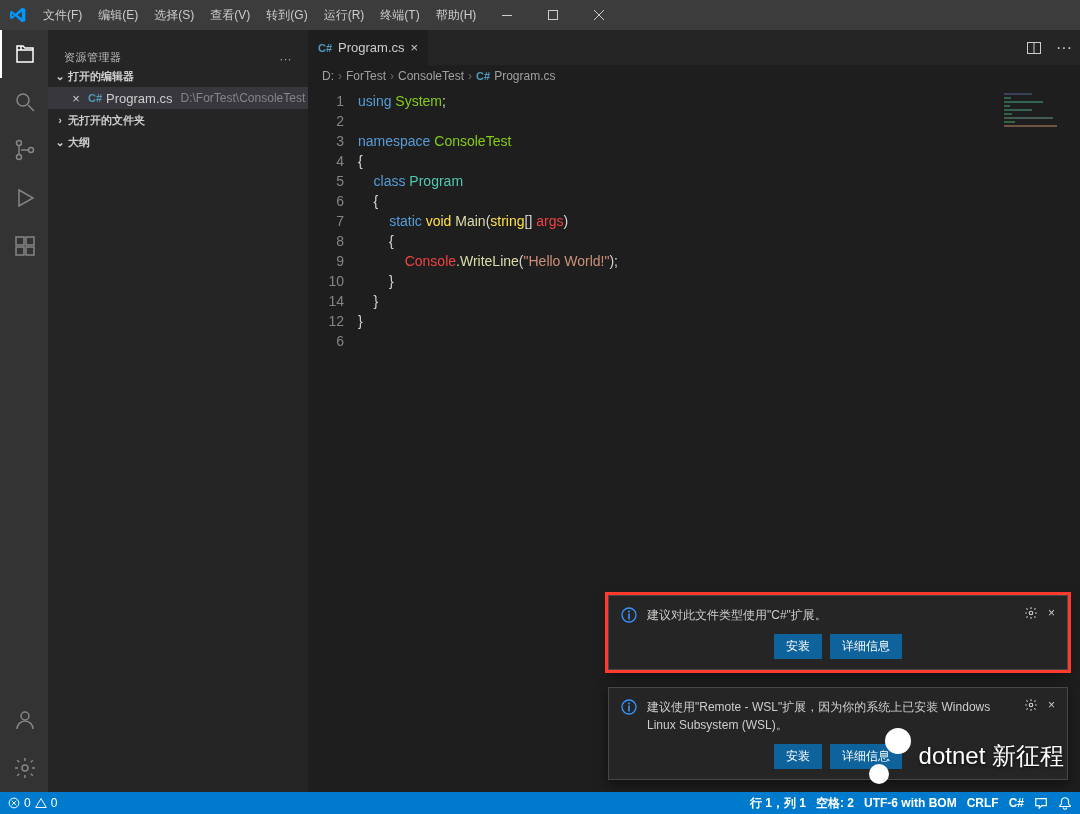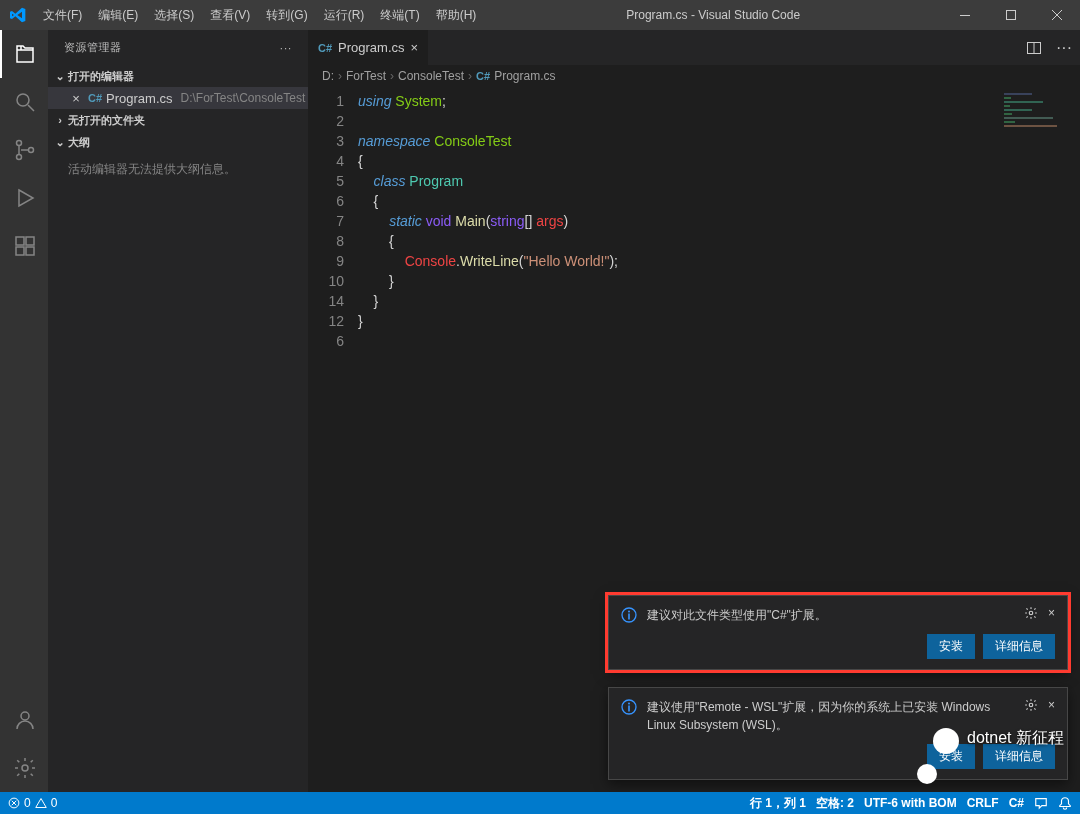--- a/index.html
+++ b/index.html
@@ -19,21 +19,21 @@
 
 
 .activitybar { width: 48px; background: #333333; display: flex; flex-direction: column; align-items: center; }
 .activitybar .top, .activitybar .bottom { display:flex; flex-direction:column; }
 .activitybar .bottom { margin-top: auto; }
 .activity-item { width: 48px; height: 48px; display:flex; align-items:center; justify-content:center; cursor:pointer; color:#858585; border-left: 2px solid transparent; }
 .activity-item.active { color:#ffffff; border-left-color:#ffffff; }
 
 
 .sidebar { width: 260px; background: #252526; display:flex; flex-direction:column; font-size:11px; }
-.sidebar-header { height: 35px; display:flex; align-items:center; padding: 0 16px; text-transform: uppercase; color:#bbbbbb; font-size:11px; letter-spacing: 0.5px; }
+.sidebar-header { height: 35px; display:flex; align-items:flex-end; padding: 0 16px; text-transform: uppercase; color:#bbbbbb; font-size:11px; letter-spacing: 0.5px; }
 .sidebar-header .actions { margin-left:auto; display:flex; gap:8px; }
 .sidebar-section-hdr { height: 22px; display:flex; align-items:center; padding: 0 4px; font-size:11px; font-weight:700; color:#cccccc; cursor:pointer; }
 .sidebar-section-hdr .chev { width:16px; text-align:center; }
 .sidebar-item { height: 22px; display:flex; align-items:center; padding-left: 20px; font-size:13px; cursor:pointer; gap:4px; }
 .sidebar-item.active { background:#37373d; }
 .sidebar-item .close { width:16px; text-align:center; }
 .sidebar-item .path { color:#858585; margin-left:4px; font-size:12px; }
 .sidebar-msg { padding: 8px 20px; color:#858585; font-size:12px; }
 
 
@@ -41,49 +41,49 @@
 .tabs { height:35px; background:#252526; display:flex; align-items:stretch; }
 .tab { display:flex; align-items:center; padding: 0 10px; background:#1e1e1e; border-right:1px solid #252526; gap:6px; font-size:13px; cursor:pointer; min-width:120px; }
 .tab .close { color:#cccccc; cursor:pointer; }
 .tabs-actions { margin-left:auto; display:flex; align-items:center; padding:0 8px; gap:14px; color:#cccccc; }
 .breadcrumbs { height:22px; display:flex; align-items:center; padding: 0 14px; font-size:12px; color:#a0a0a0; gap:4px; background:#1e1e1e; border-bottom: 1px solid #1e1e1e;}
 .breadcrumbs .sep { color:#666; }
 
 .code-area { flex:1; display:flex; font-family: Consolas, "Courier New", monospace; font-size:14px; line-height:20px; position:relative; }
 .gutter { width:50px; text-align:right; padding-right:14px; color:#858585; user-select:none; padding-top:4px;}
 .code { flex:1; padding-top:4px; white-space:pre; color:#d4d4d4; }
-.tk-kw { color:#569cd6;font-style:italic; }
+.tk-kw { color:#569cd6; }
 .tk-ns { color:#84cc16; }
 .tk-cls { color:#4ec9b0; }
 .tk-fn { color:#dcdcaa; }
 .tk-str { color:#ce9178; }
-.tk-type { color:#8b5cf6; }
+.tk-type { color:#fde047; }
 .tk-var { color:#ef4444; }
 
 .minimap { position:absolute; top:4px; right:6px; width:70px; height:60px; opacity:0.5; }
 .minimap div { height:2px; margin:2px 0; background:#4a6; }
 
 
 .notification { position:absolute; right:12px; background:#252526; border:1px solid #474747; box-shadow:0 4px 12px rgba(0,0,0,0.5); width:460px; font-size:12px; }
 .notification.highlight { outline:3px solid #ff3b30; }
 .notif-body { padding:10px 12px; display:flex; gap:10px; }
 .notif-body .info-icon { color:#3794ff; flex-shrink:0; margin-top:1px; }
 .notif-body .msg { flex:1; color:#cccccc; line-height:1.5; }
 .notif-body .ctrl { display:flex; gap:10px; color:#cccccc; align-items:flex-start; }
-.notif-actions { display:flex; justify-content:flex-end; gap:8px; padding:0 12px 10px; }
+.notif-actions { display:flex; justify-content:center; gap:8px; padding:0 12px 10px; }
 .notif-btn { background:#0e639c; color:#ffffff; border:none; padding:4px 12px; font-size:12px; cursor:pointer; }
 
 
 .statusbar { height:22px; background:#007acc; color:#ffffff; display:flex; align-items:center; font-size:12px; padding:0 8px; gap:12px; position:absolute; bottom:0; left:0; right:0; }
 .statusbar .left, .statusbar .right { display:flex; align-items:center; gap:10px; }
 .statusbar .right { margin-left:auto;font-weight:bold; }
 .status-item { cursor:pointer; display:flex; align-items:center; gap:4px; }
 
 
-.watermark { position:absolute; right:16px; bottom:30px; display:flex; gap:8px; color:#ffffff; font-size:16px; font-weight:500; text-shadow:0 1px 3px rgba(0,0,0,0.8); pointer-events:none; }
+.watermark { position:absolute; right:16px; bottom:30px; display:flex; align-items:center; gap:8px; color:#ffffff; font-size:24px; font-weight:500; text-shadow:0 1px 3px rgba(0,0,0,0.8); pointer-events:none; }
 .watermark .bubble { width:26px; height:26px; border-radius:50%; background:#ffffff; position:relative; }
 .watermark .bubble.small { width:20px; height:20px; margin-left:-16px; margin-top:10px; }
 
 .csharp-icon { color:#519aba; font-weight:bold; font-size:11px; }
 svg { display:block; }
 </style>
 </head>
 <body>
 
 <div class="titlebar">
@@ -95,21 +95,20 @@
   <div class="menus">
     <div class="menu-item">文件(F)</div>
     <div class="menu-item">编辑(E)</div>
     <div class="menu-item">选择(S)</div>
     <div class="menu-item">查看(V)</div>
     <div class="menu-item">转到(G)</div>
     <div class="menu-item">运行(R)</div>
     <div class="menu-item">终端(T)</div>
     <div class="menu-item">帮助(H)</div>
   </div>
-  <div class="title">Program.cs - Visual Studio Code</div>
   <div class="win-controls">
     <div class="win-btn">
         <svg width="10" height="1">
           <rect width="10" height="1" fill="currentColor"></rect>
         </svg>
       </div>
     <div class="win-btn">
         <svg width="10" height="10">
           <rect x="0.5" y="0.5" width="9" height="9" fill="none" stroke="currentColor"></rect>
         </svg>
@@ -194,21 +193,20 @@
       <span class="path">D:\ForTest\ConsoleTest</span>
     </div>
     <div class="sidebar-section-hdr">
       <span class="chev">›</span>
       <span>无打开的文件夹</span>
     </div>
     <div class="sidebar-section-hdr">
       <span class="chev">⌄</span>
       <span>大纲</span>
     </div>
-    <div class="sidebar-msg">活动编辑器无法提供大纲信息。</div>
   </div>
 
   <div class="editor-area">
     <div class="tabs">
       <div class="tab">
         <span class="csharp-icon">C#</span>
         <span>Program.cs</span>
         <span class="close">×</span>
       </div>
       <div class="tabs-actions">

